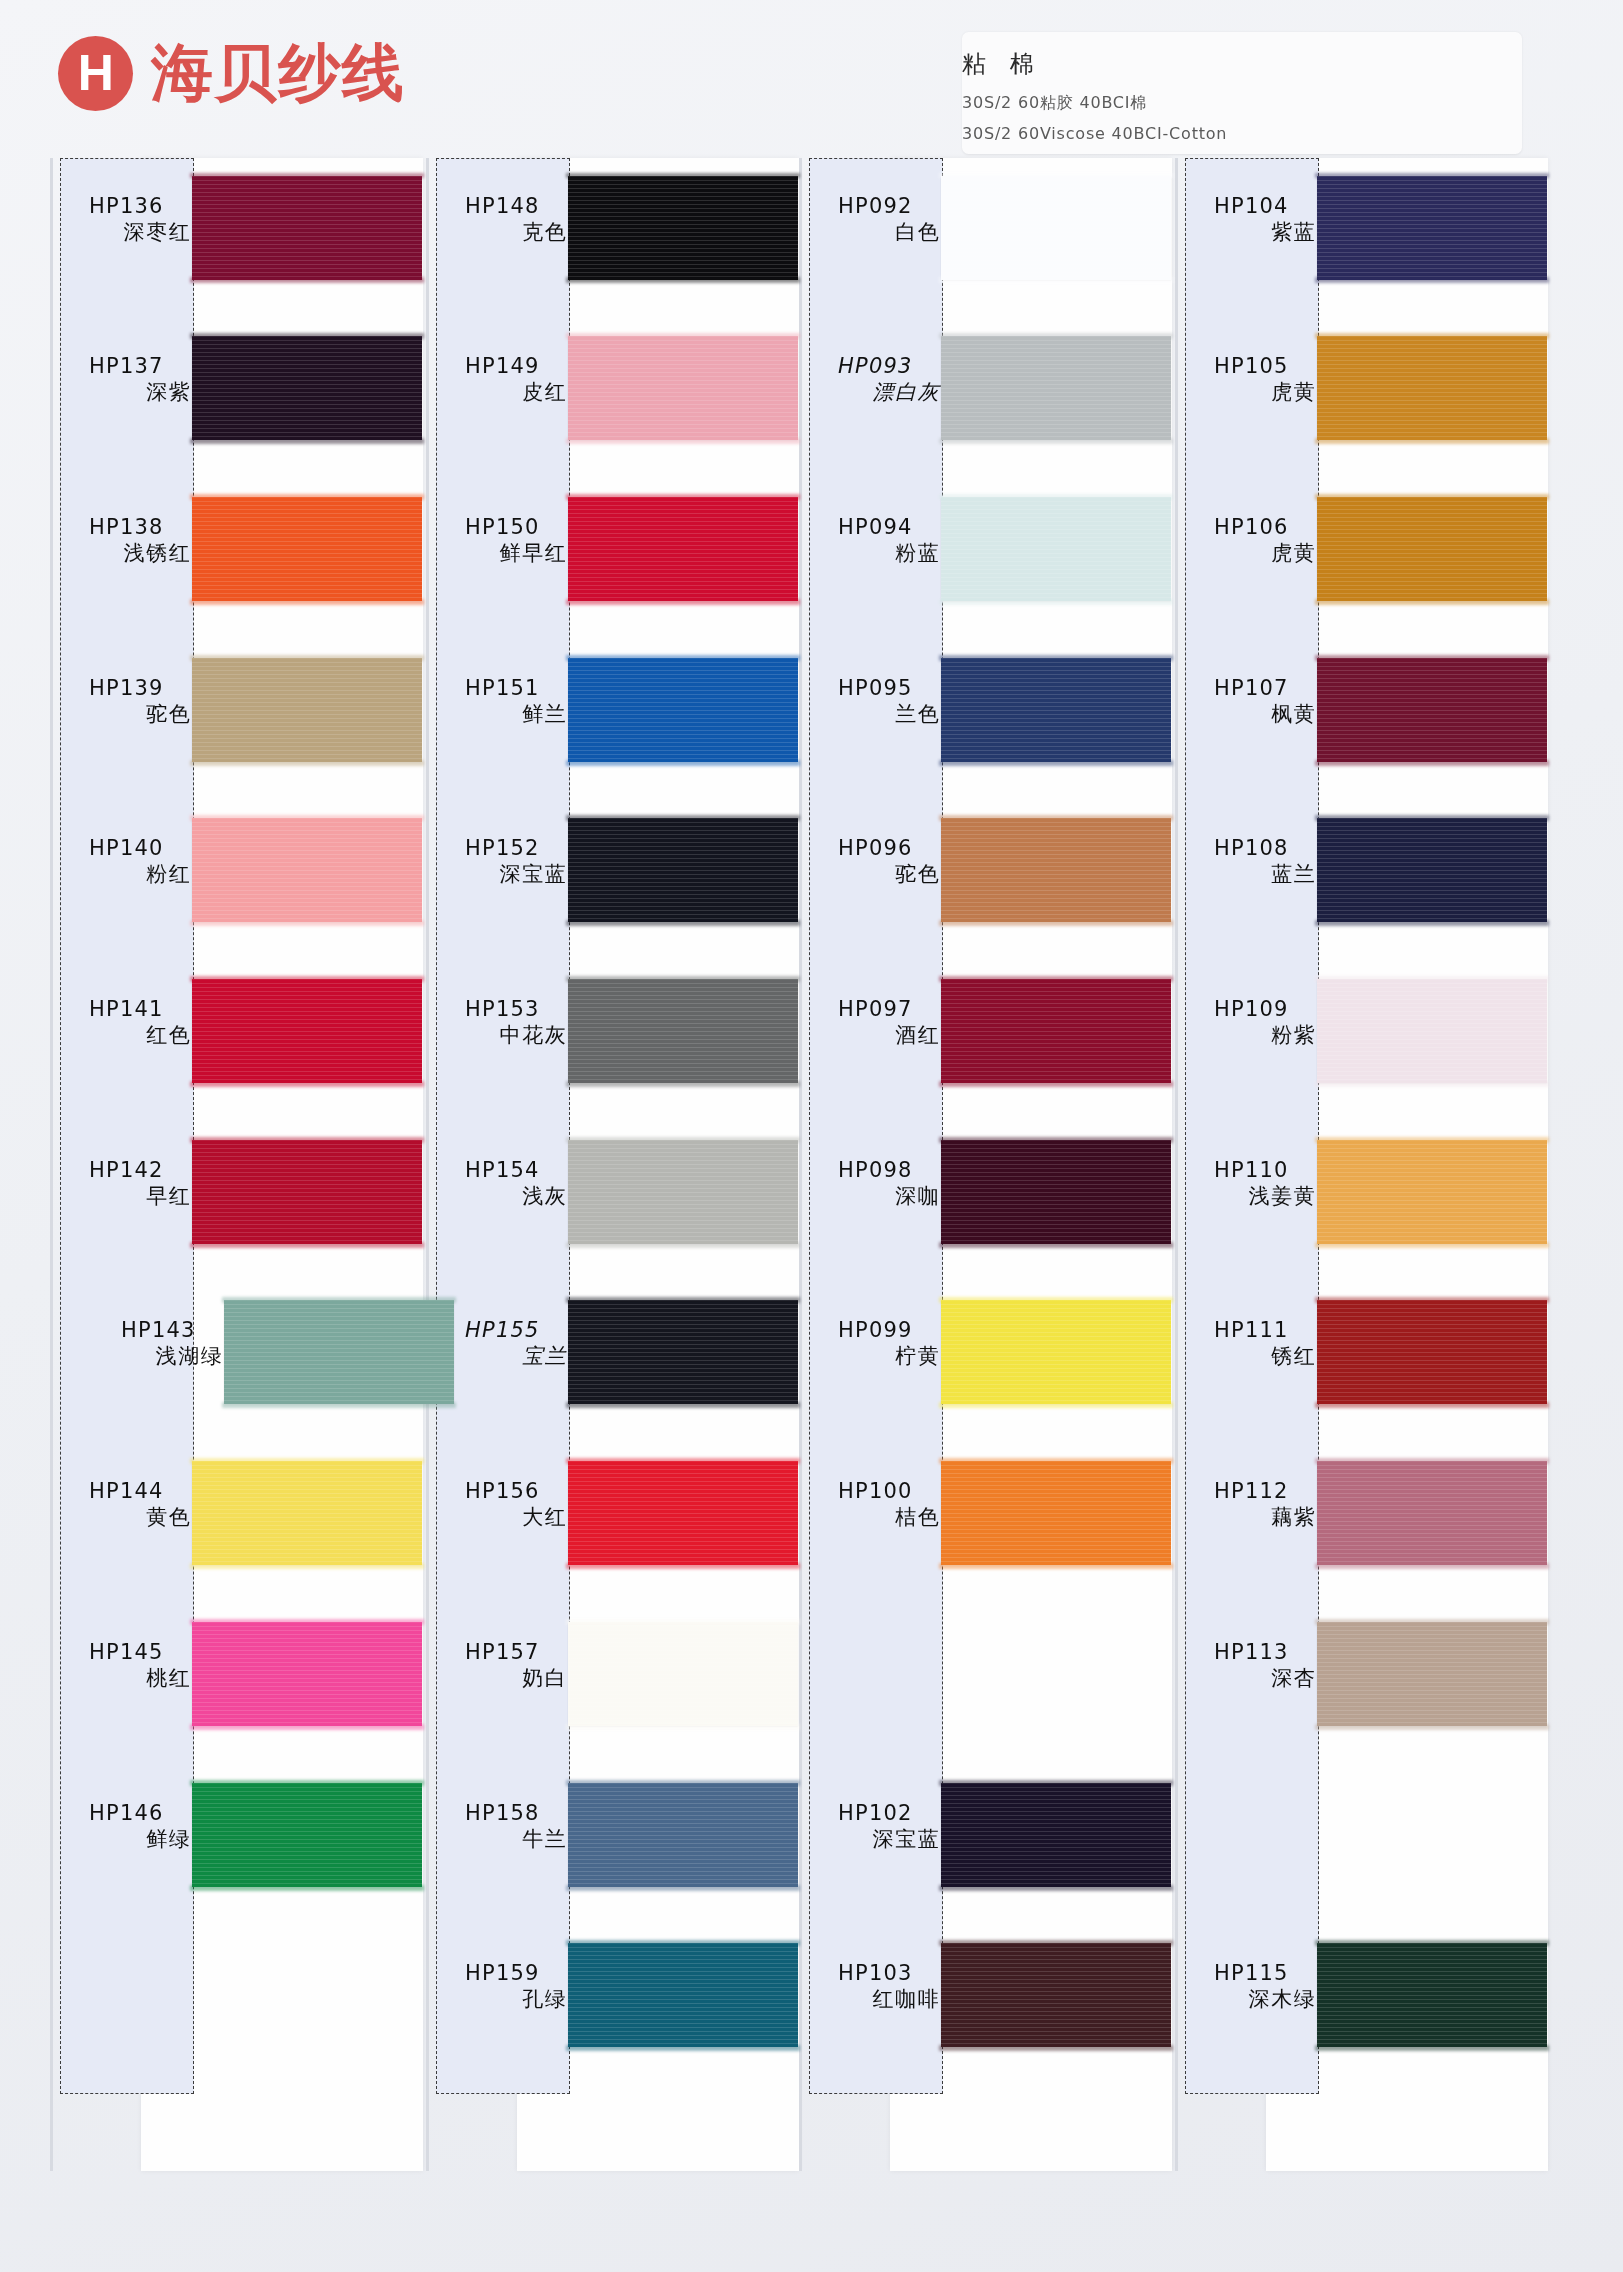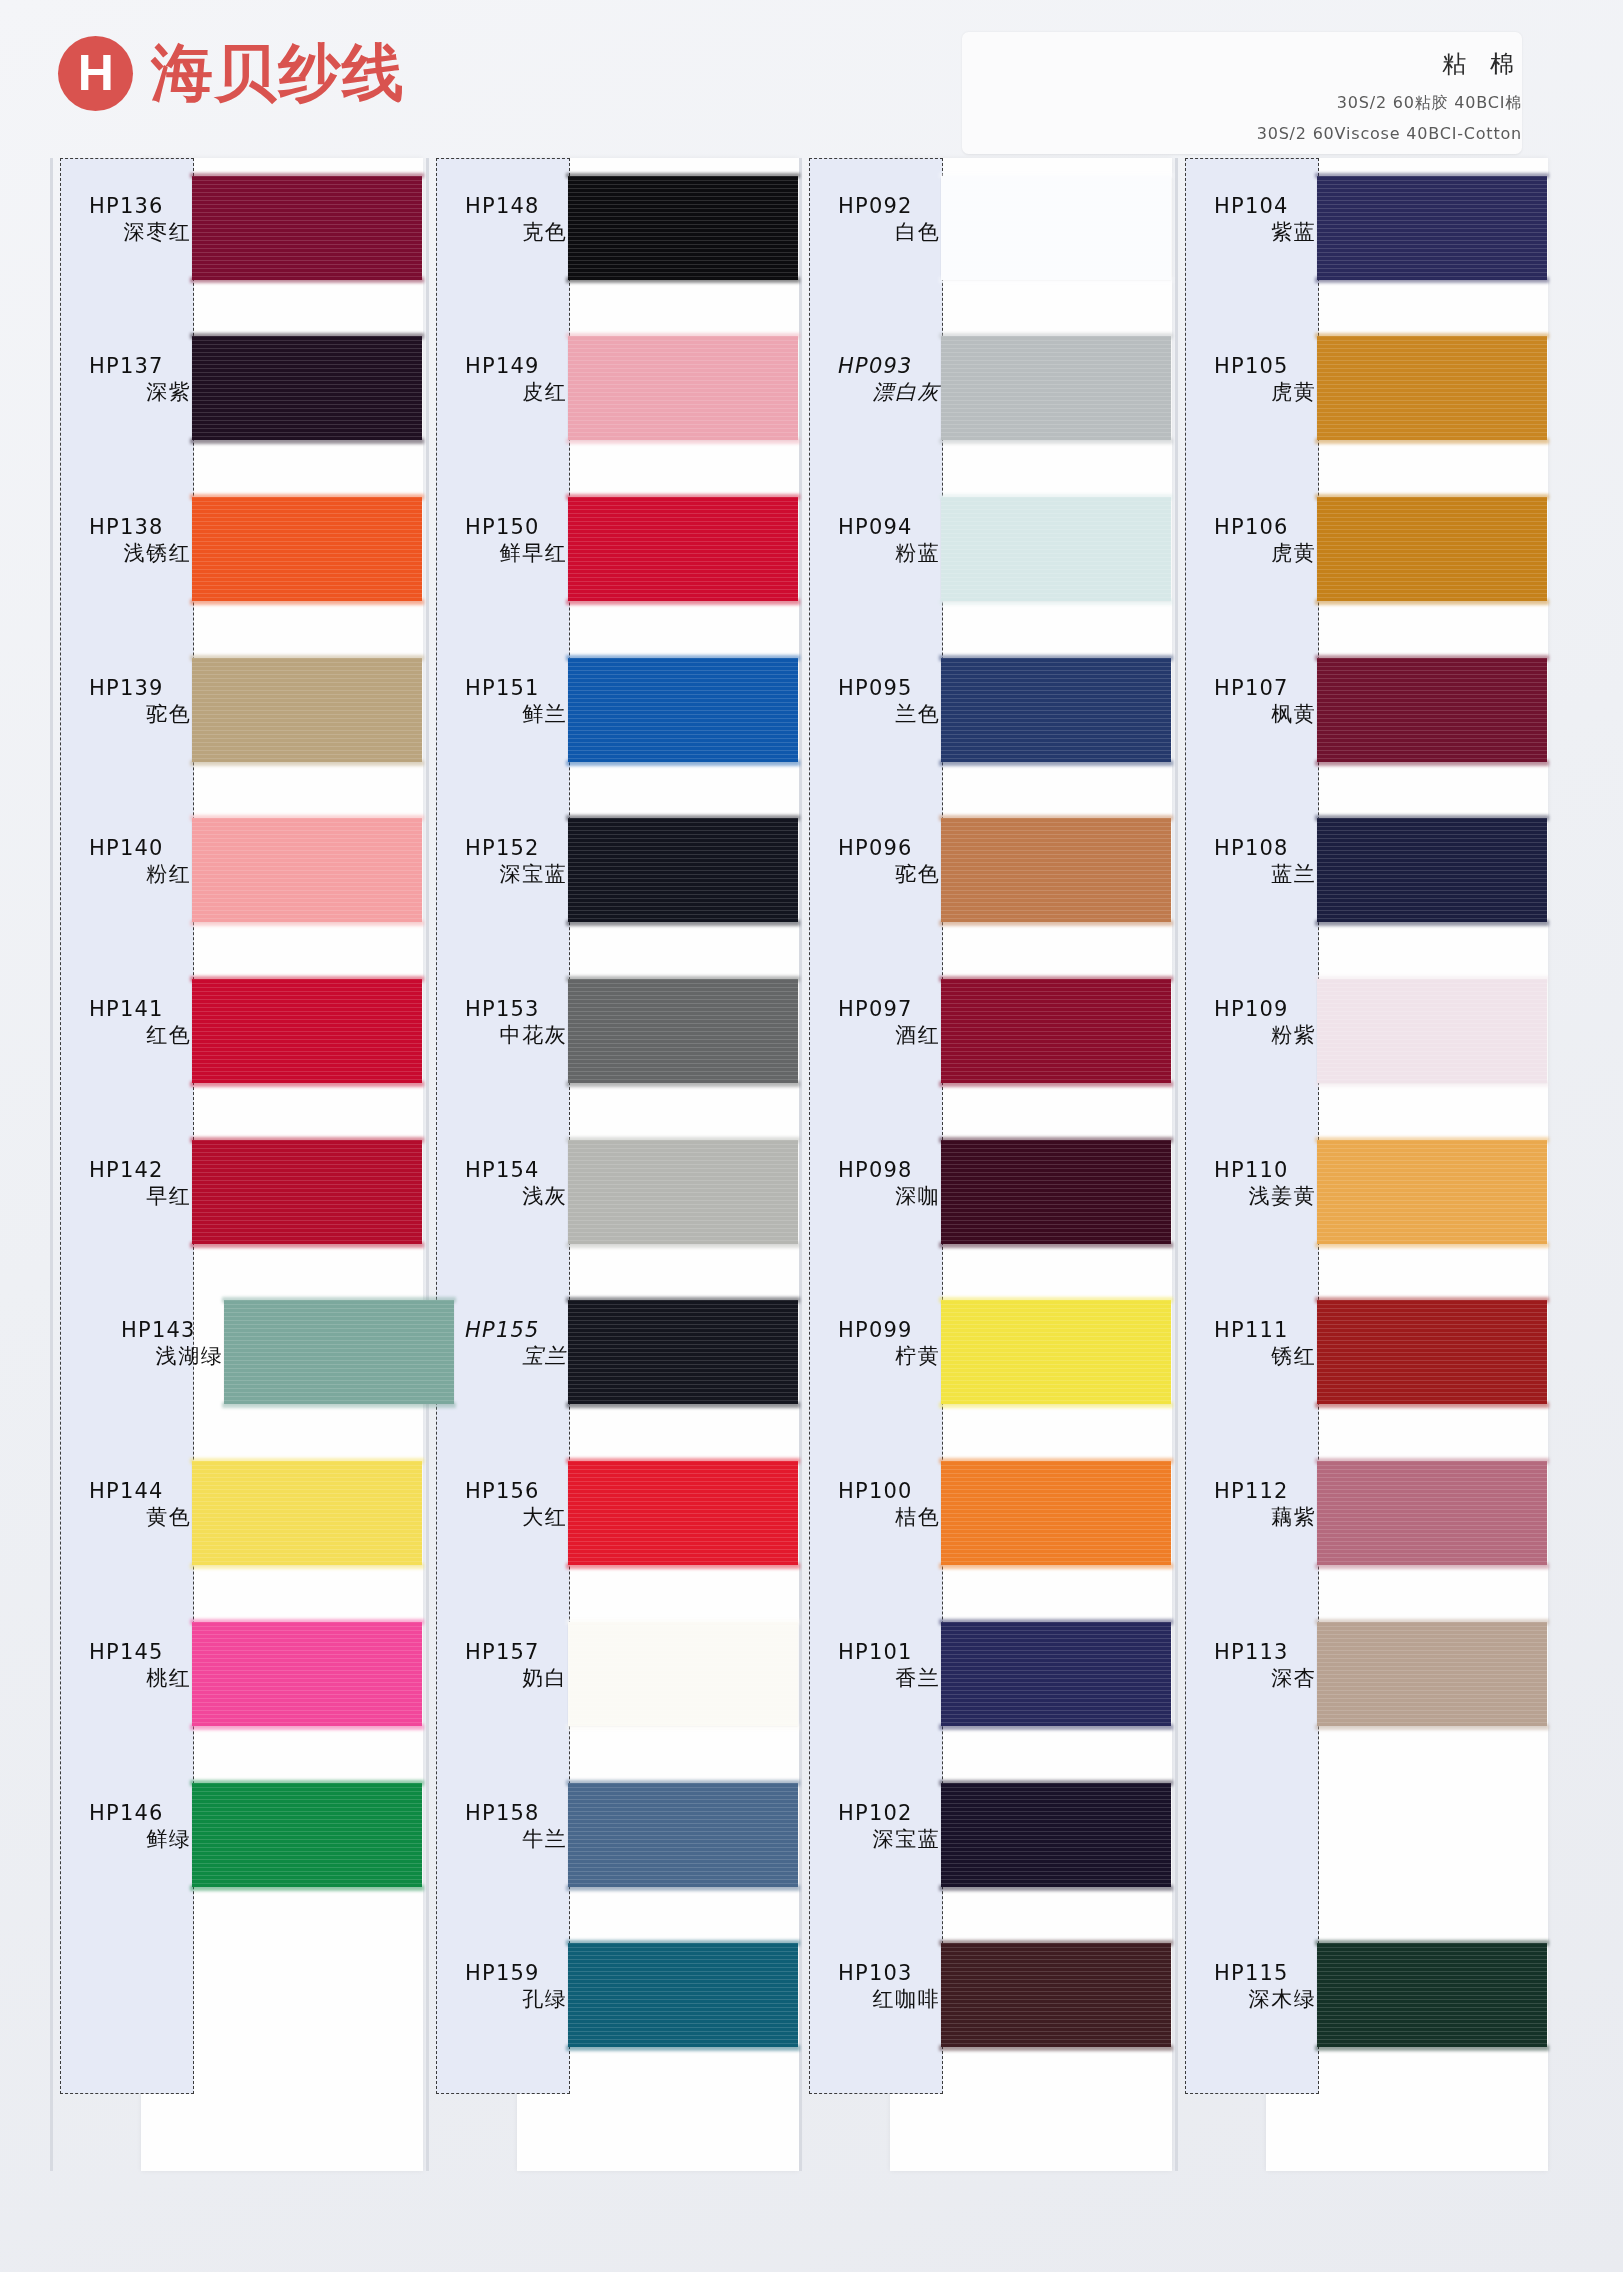--- a/index.html
+++ b/index.html
@@ -53,21 +53,21 @@
     font-family: "DejaVu Sans", sans-serif;
   }
 
   #spec-card {
     position: absolute;
     left: 962px; top: 32px;
     width: 560px; height: 122px;
     background: #fbfbfc;
     border-radius: 6.5px;
     box-shadow: 0 0.8px 2.4px rgba(0,0,0,.07);
-    text-align: right;
+    text-align: left;
     padding-top: 16px;
   }
   #spec-title {
     font-size: 24px;
     color: #2a2a2a;
     letter-spacing: 8px;
     font-family: "DejaVu Sans", sans-serif;
     margin-bottom: 13px;
   }
   .spec-sub {
@@ -581,31 +581,20 @@
             <div class="row-label">
               <div class="code">HP100</div>
               <div class="cname">桔色</div>
             </div>
             <div class="swatch" style="background: rgb(239, 125, 39);">
               <div class="fibers"></div>
               <div class="fuzz-t" style="background: rgb(239, 125, 39);"></div>
               <div class="fuzz-b" style="background: rgb(239, 125, 39);"></div>
             </div>
           </div>
-          <div class="row" style="top: 1453px;">
-            <div class="row-label">
-              <div class="code">HP101</div>
-              <div class="cname">香兰</div>
-            </div>
-            <div class="swatch" style="background: rgb(39, 40, 92);">
-              <div class="fibers"></div>
-              <div class="fuzz-t" style="background: rgb(39, 40, 92);"></div>
-              <div class="fuzz-b" style="background: rgb(39, 40, 92);"></div>
-            </div>
-          </div>
           <div class="row" style="top: 1614px;">
             <div class="row-label">
               <div class="code">HP102</div>
               <div class="cname">深宝蓝</div>
             </div>
             <div class="swatch" style="background: rgb(25, 18, 41);">
               <div class="fibers"></div>
               <div class="fuzz-t" style="background: rgb(25, 18, 41);"></div>
               <div class="fuzz-b" style="background: rgb(25, 18, 41);"></div>
             </div>

